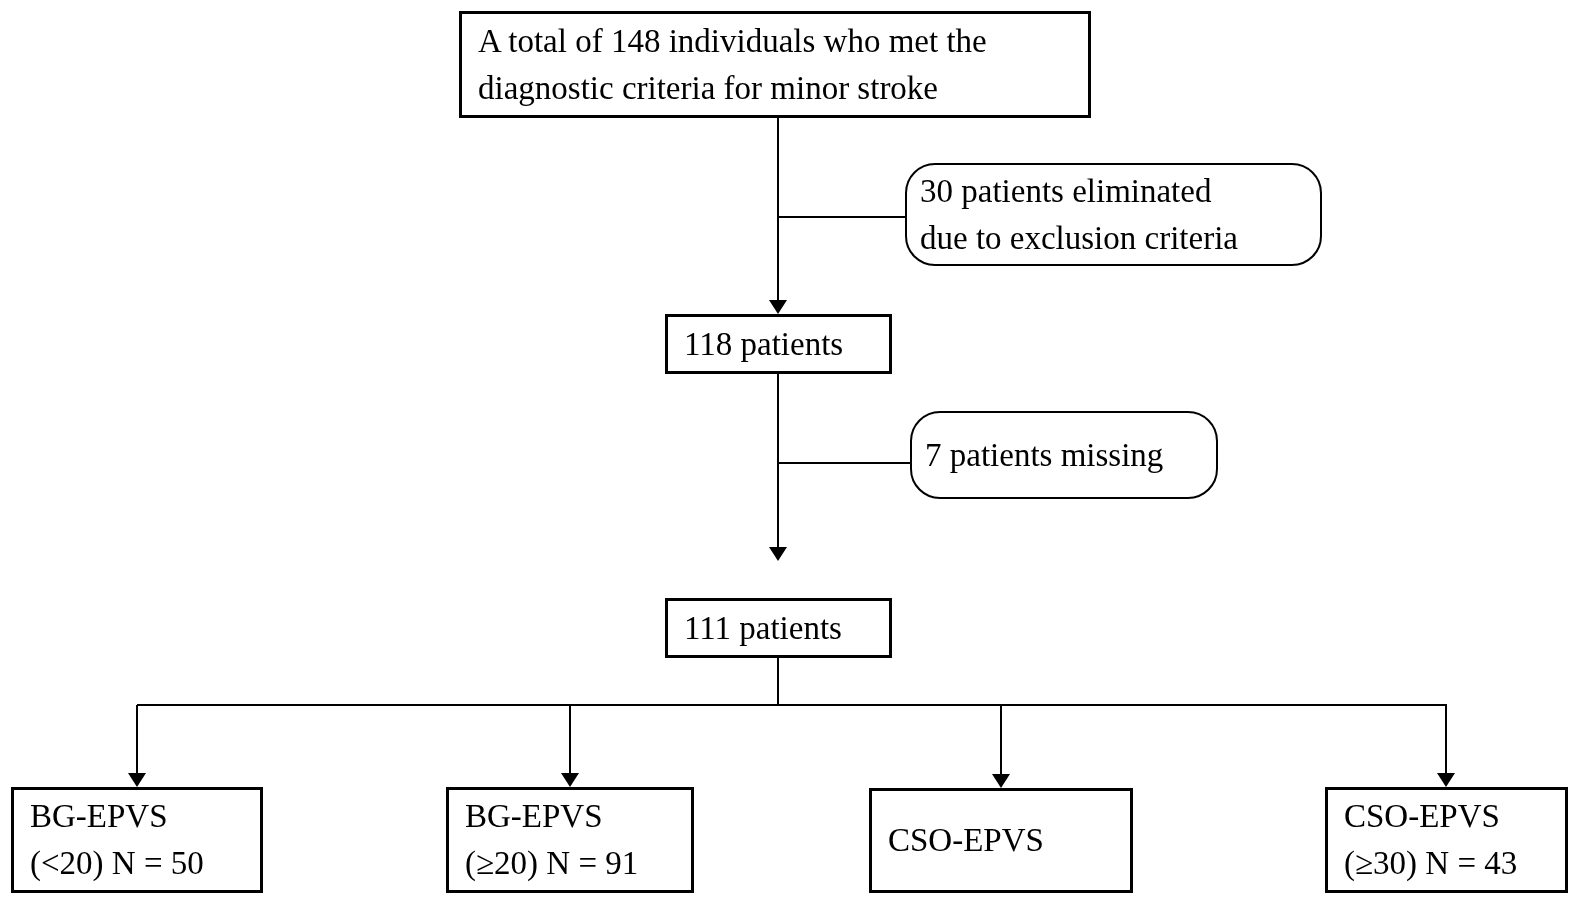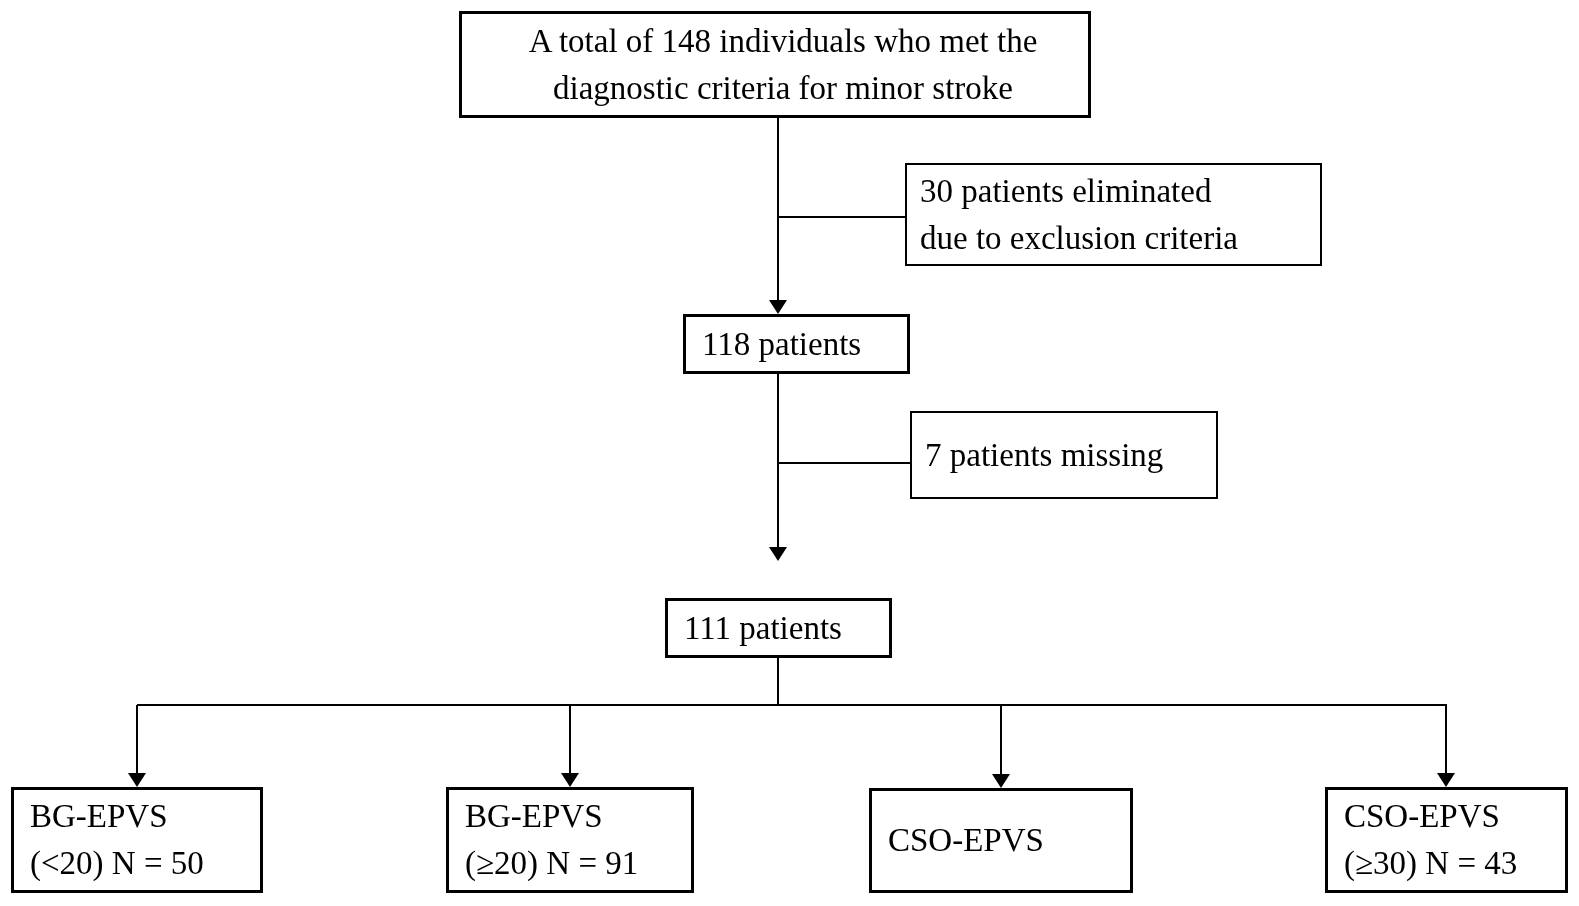--- a/index.html
+++ b/index.html
@@ -35,25 +35,25 @@
     background: var(--bg, #ffffff);
     border: 3px solid var(--ink, #000000);
     display: flex;
     flex-direction: column;
     justify-content: center;
     padding-left: 16px;
     font-size: 33px;
     line-height: 47px;
   }
   .box span { white-space: nowrap; }
-  .box.thin { border-width: 2px; }
+  .box.thin { border-width: 2px; border-radius: 30px; }
 
-  #box-total    { left: 459px;  top: 11px;  width: 632px; height: 107px; text-align: center; }
+  #box-total    { left: 459px;  top: 11px;  width: 632px; height: 107px; }
   #box-excluded { left: 905px;  top: 163px; width: 417px; height: 103px; padding-left: 13px; }
-  #box-118      { left: 683px;  top: 314px; width: 227px; height: 60px;  }
+  #box-118      { left: 665px;  top: 314px; width: 227px; height: 60px;  }
   #box-missing  { left: 910px;  top: 411px; width: 308px; height: 88px; padding-left: 13px; }
   #box-111      { left: 665px;  top: 561px; width: 227px; height: 60px; margin-top: 37px;  }
   #box-bg-lt20  { left: 11px;   top: 787px; width: 252px; height: 106px; }
   #box-bg-ge20  { left: 446px;  top: 787px; width: 248px; height: 106px; }
   #box-cso-lt20 { left: 869px;  top: 788px; width: 264px; height: 105px; }
   #box-cso-ge20 { left: 1325px; top: 787px; width: 243px; height: 106px; }
 </style>
 </head>
 <body>
 

